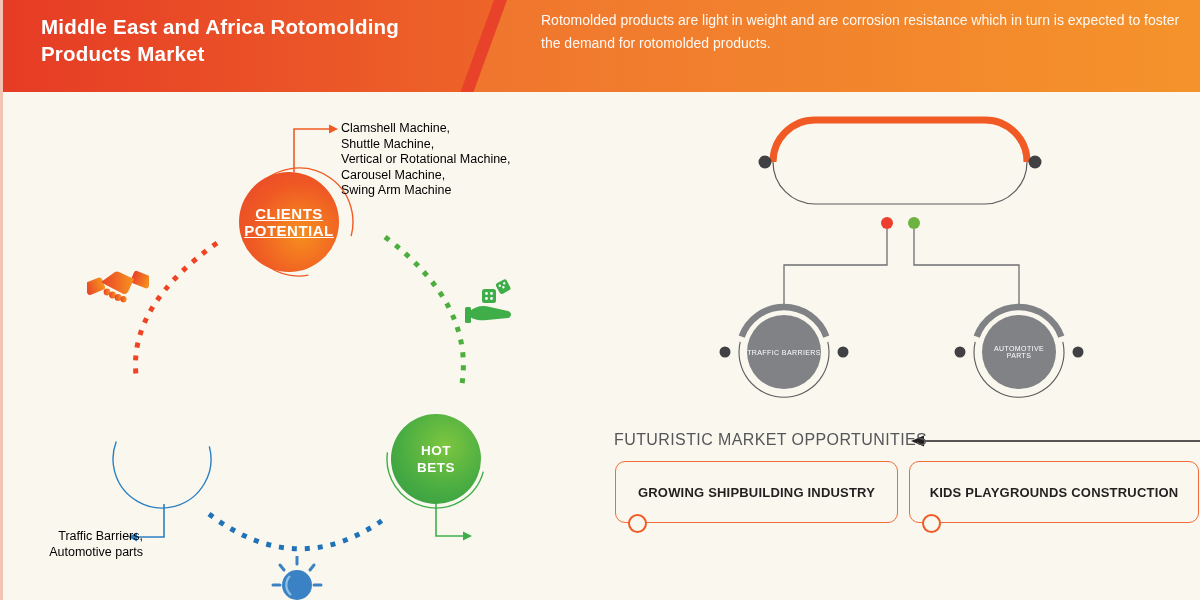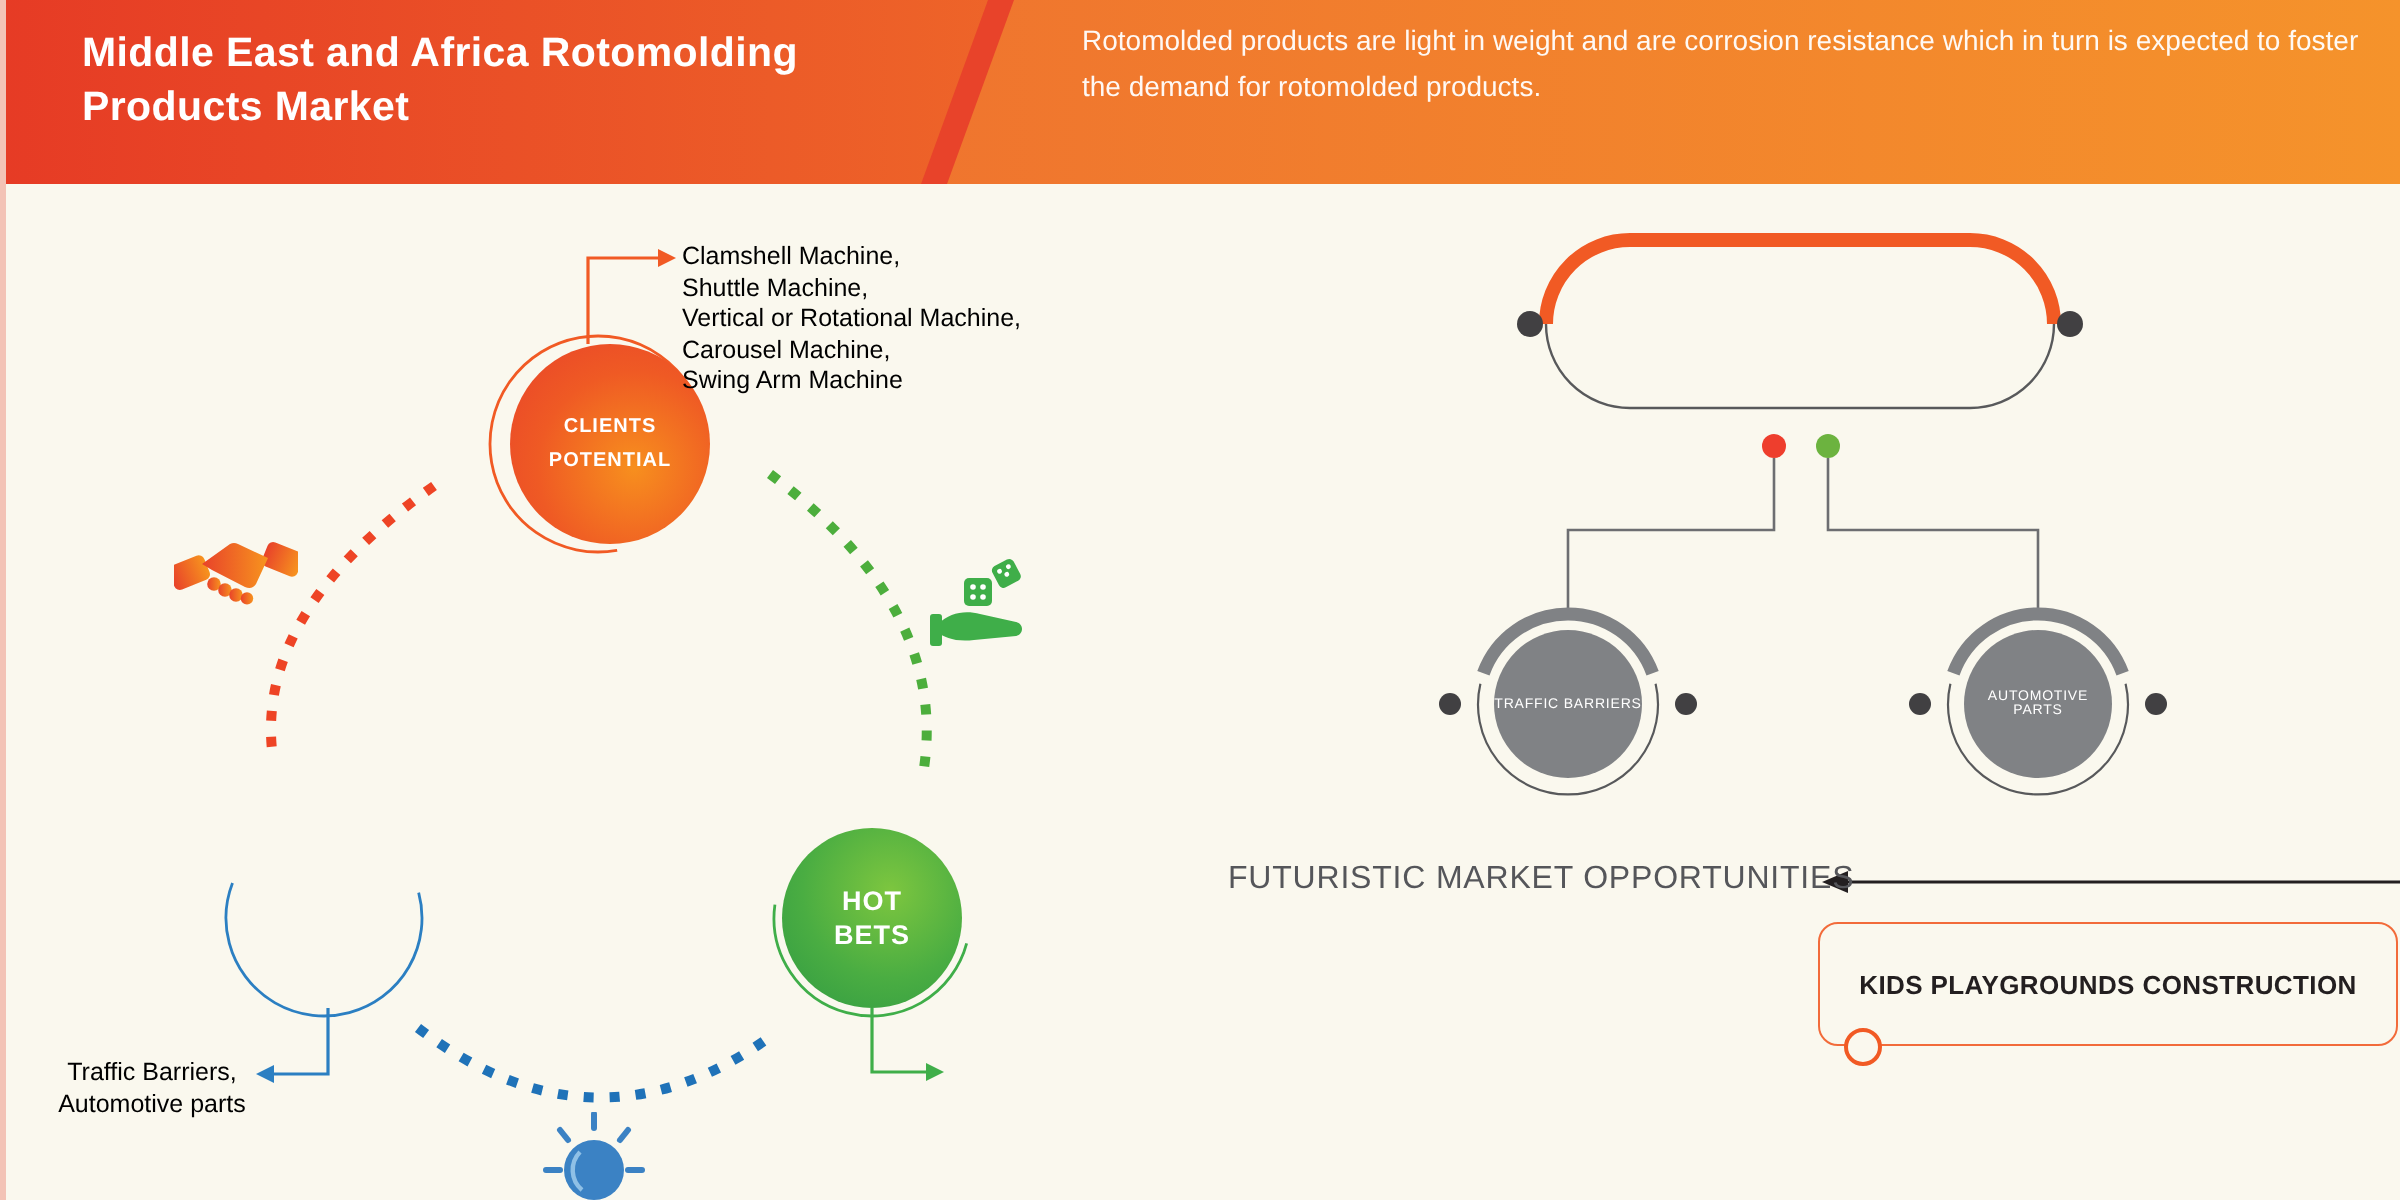--- a/index.html
+++ b/index.html
@@ -24,30 +24,30 @@
   .abs { position:absolute; }
   .preline { white-space:pre-line; }
   svg.layer { position:absolute; left:0; top:0; width:1200px; height:600px; pointer-events:none; }
   .arc { fill:none; stroke-width:5; stroke-dasharray:5 8; }
   .ring { fill:none; stroke-width:1.4; }
   .conn { fill:none; stroke-width:1.6; }
 
   
   .cycle-circle { display:flex; align-items:center; justify-content:center; text-align:center;
                   border-radius:50%; color:#fff; font-weight:600; letter-spacing:.5px; }
-  .circle-cp { left:252px; top:172px; width:100px; height:100px; font-size:10px; line-height:17px;
-               background:radial-gradient(circle at 62% 62%, #f78f1e 0%, #ef5a24 55%, #e8422a 100%); }
+  .circle-cp { left:236px; top:172px; width:100px; height:100px; font-size:15px; line-height:17px;
+               background:radial-gradient(circle at 62% 62%, #f78f1e 0%, #ef5a24 55%, #e8422a 100%);text-decoration:underline; }
   .circle-cf { left:114px; top:414px; width:90px; height:90px; font-size:13.5px; line-height:17px;
                background:radial-gradient(circle at 55% 35%, #4a9cd6 0%, #2b7fc2 55%, #2068ab 100%); }
   .circle-hb { left:388px; top:414px; width:90px; height:90px; font-size:13.5px; line-height:17px;
                background:radial-gradient(circle at 60% 35%, #7dc63f 0%, #4aad42 55%, #2f9a43 100%); }
 
   .note { color:#000000; font-size:12.5px; line-height:15.5px; }
   .note-cp { left:338px; top:121px; }
-  .note-cf { left:6px; top:529px; width:134px; text-align:center; }
+  .note-cf { left:6px; top:529px; width:134px; text-align:right; }
   .note-hb { left:474px; top:526px; }
 
   .icon-box { line-height:0; }
 
   
   .pill { left:782px; top:132px; width:230px; height:60px; border-radius:30px;
           background:linear-gradient(180deg,#f4772e 0%,#ee4f24 100%);
           display:flex; align-items:center; justify-content:center;
           color:#fff; font-size:18px; font-weight:bold; letter-spacing:.3px; }
   .gray-node { width:74px; height:74px; border-radius:50%; background:#808285;
@@ -190,18 +190,22 @@
       <rect x="26" y="56" width="8" height="8" rx="2" fill="#3b82c4"></rect>
     </svg>
   </div>
 
 
   <div class="abs gray-node node-1">TRAFFIC BARRIERS</div>
   <div class="abs gray-node node-2">AUTOMOTIVE PARTS</div>
 
   <div class="abs opp-heading">FUTURISTIC MARKET OPPORTUNITIES</div>
 
+  <div class="abs opp-box opp-box-1">
+    <span>GROWING SHIPBUILDING INDUSTRY</span>
+    <span class="corner-dot"></span>
+  </div>
   <div class="abs opp-box opp-box-2">
     <span>KIDS PLAYGROUNDS CONSTRUCTION</span>
     <span class="corner-dot"></span>
   </div>
 
 </div>
 
 </body></html>

